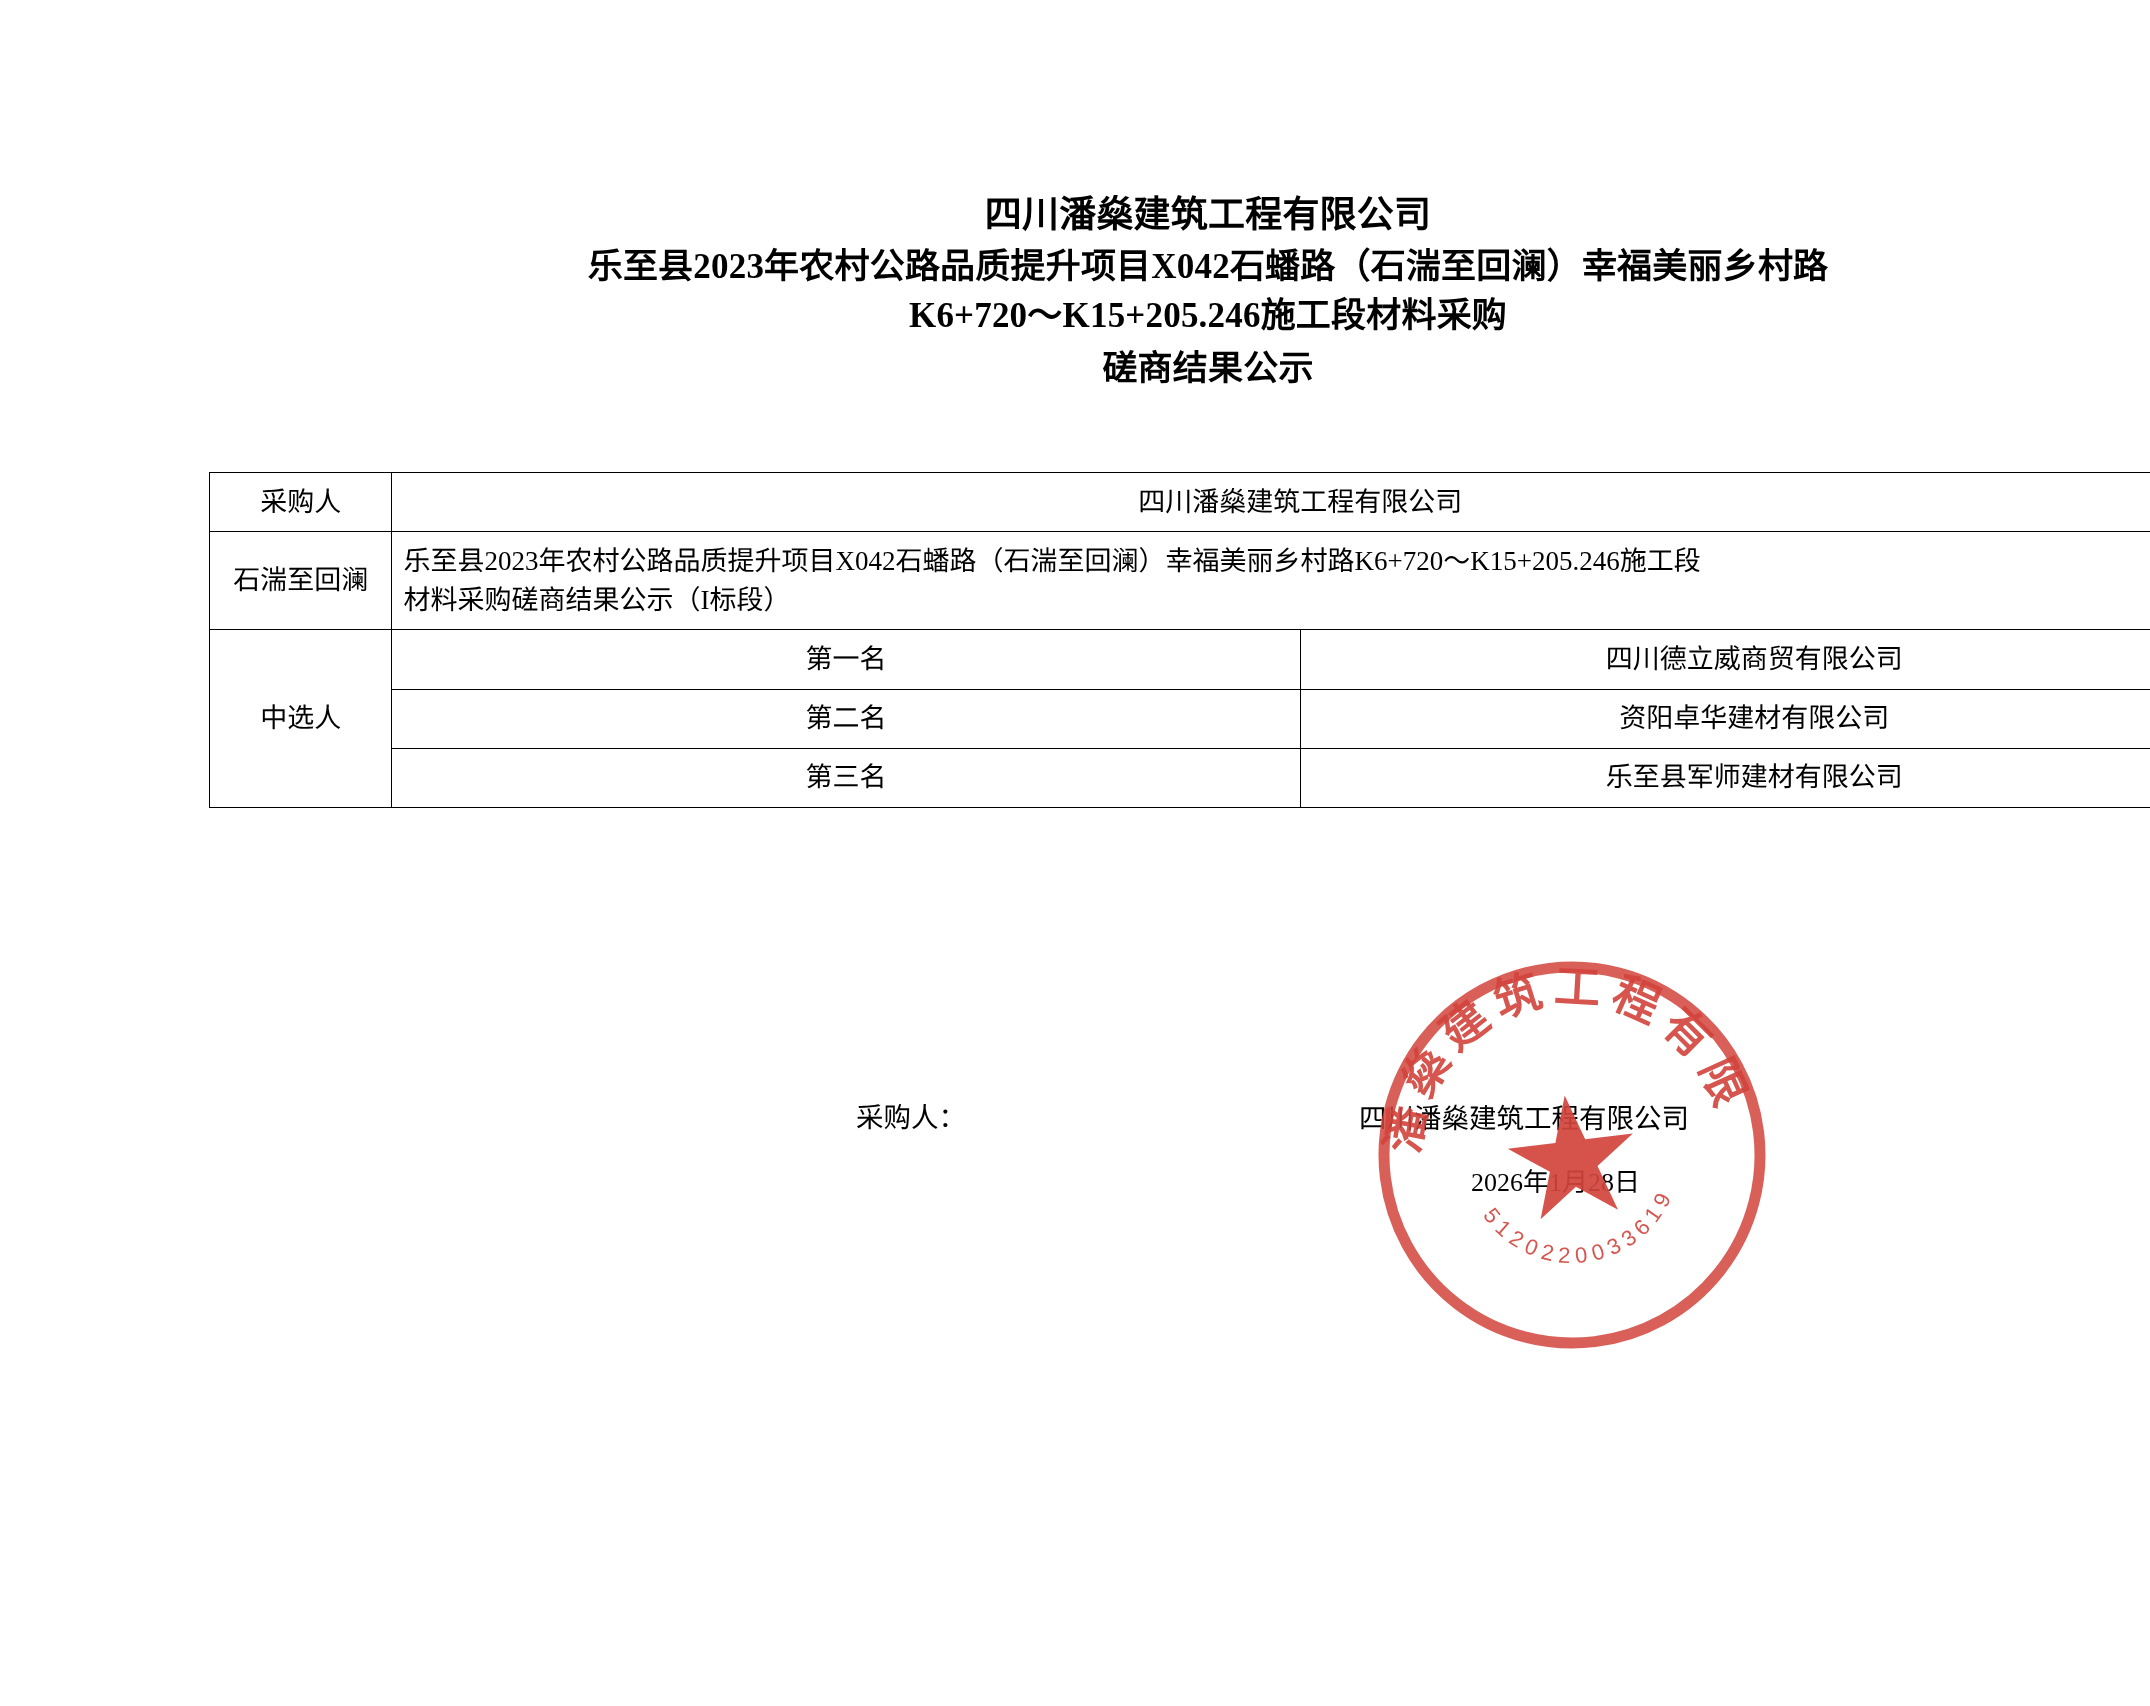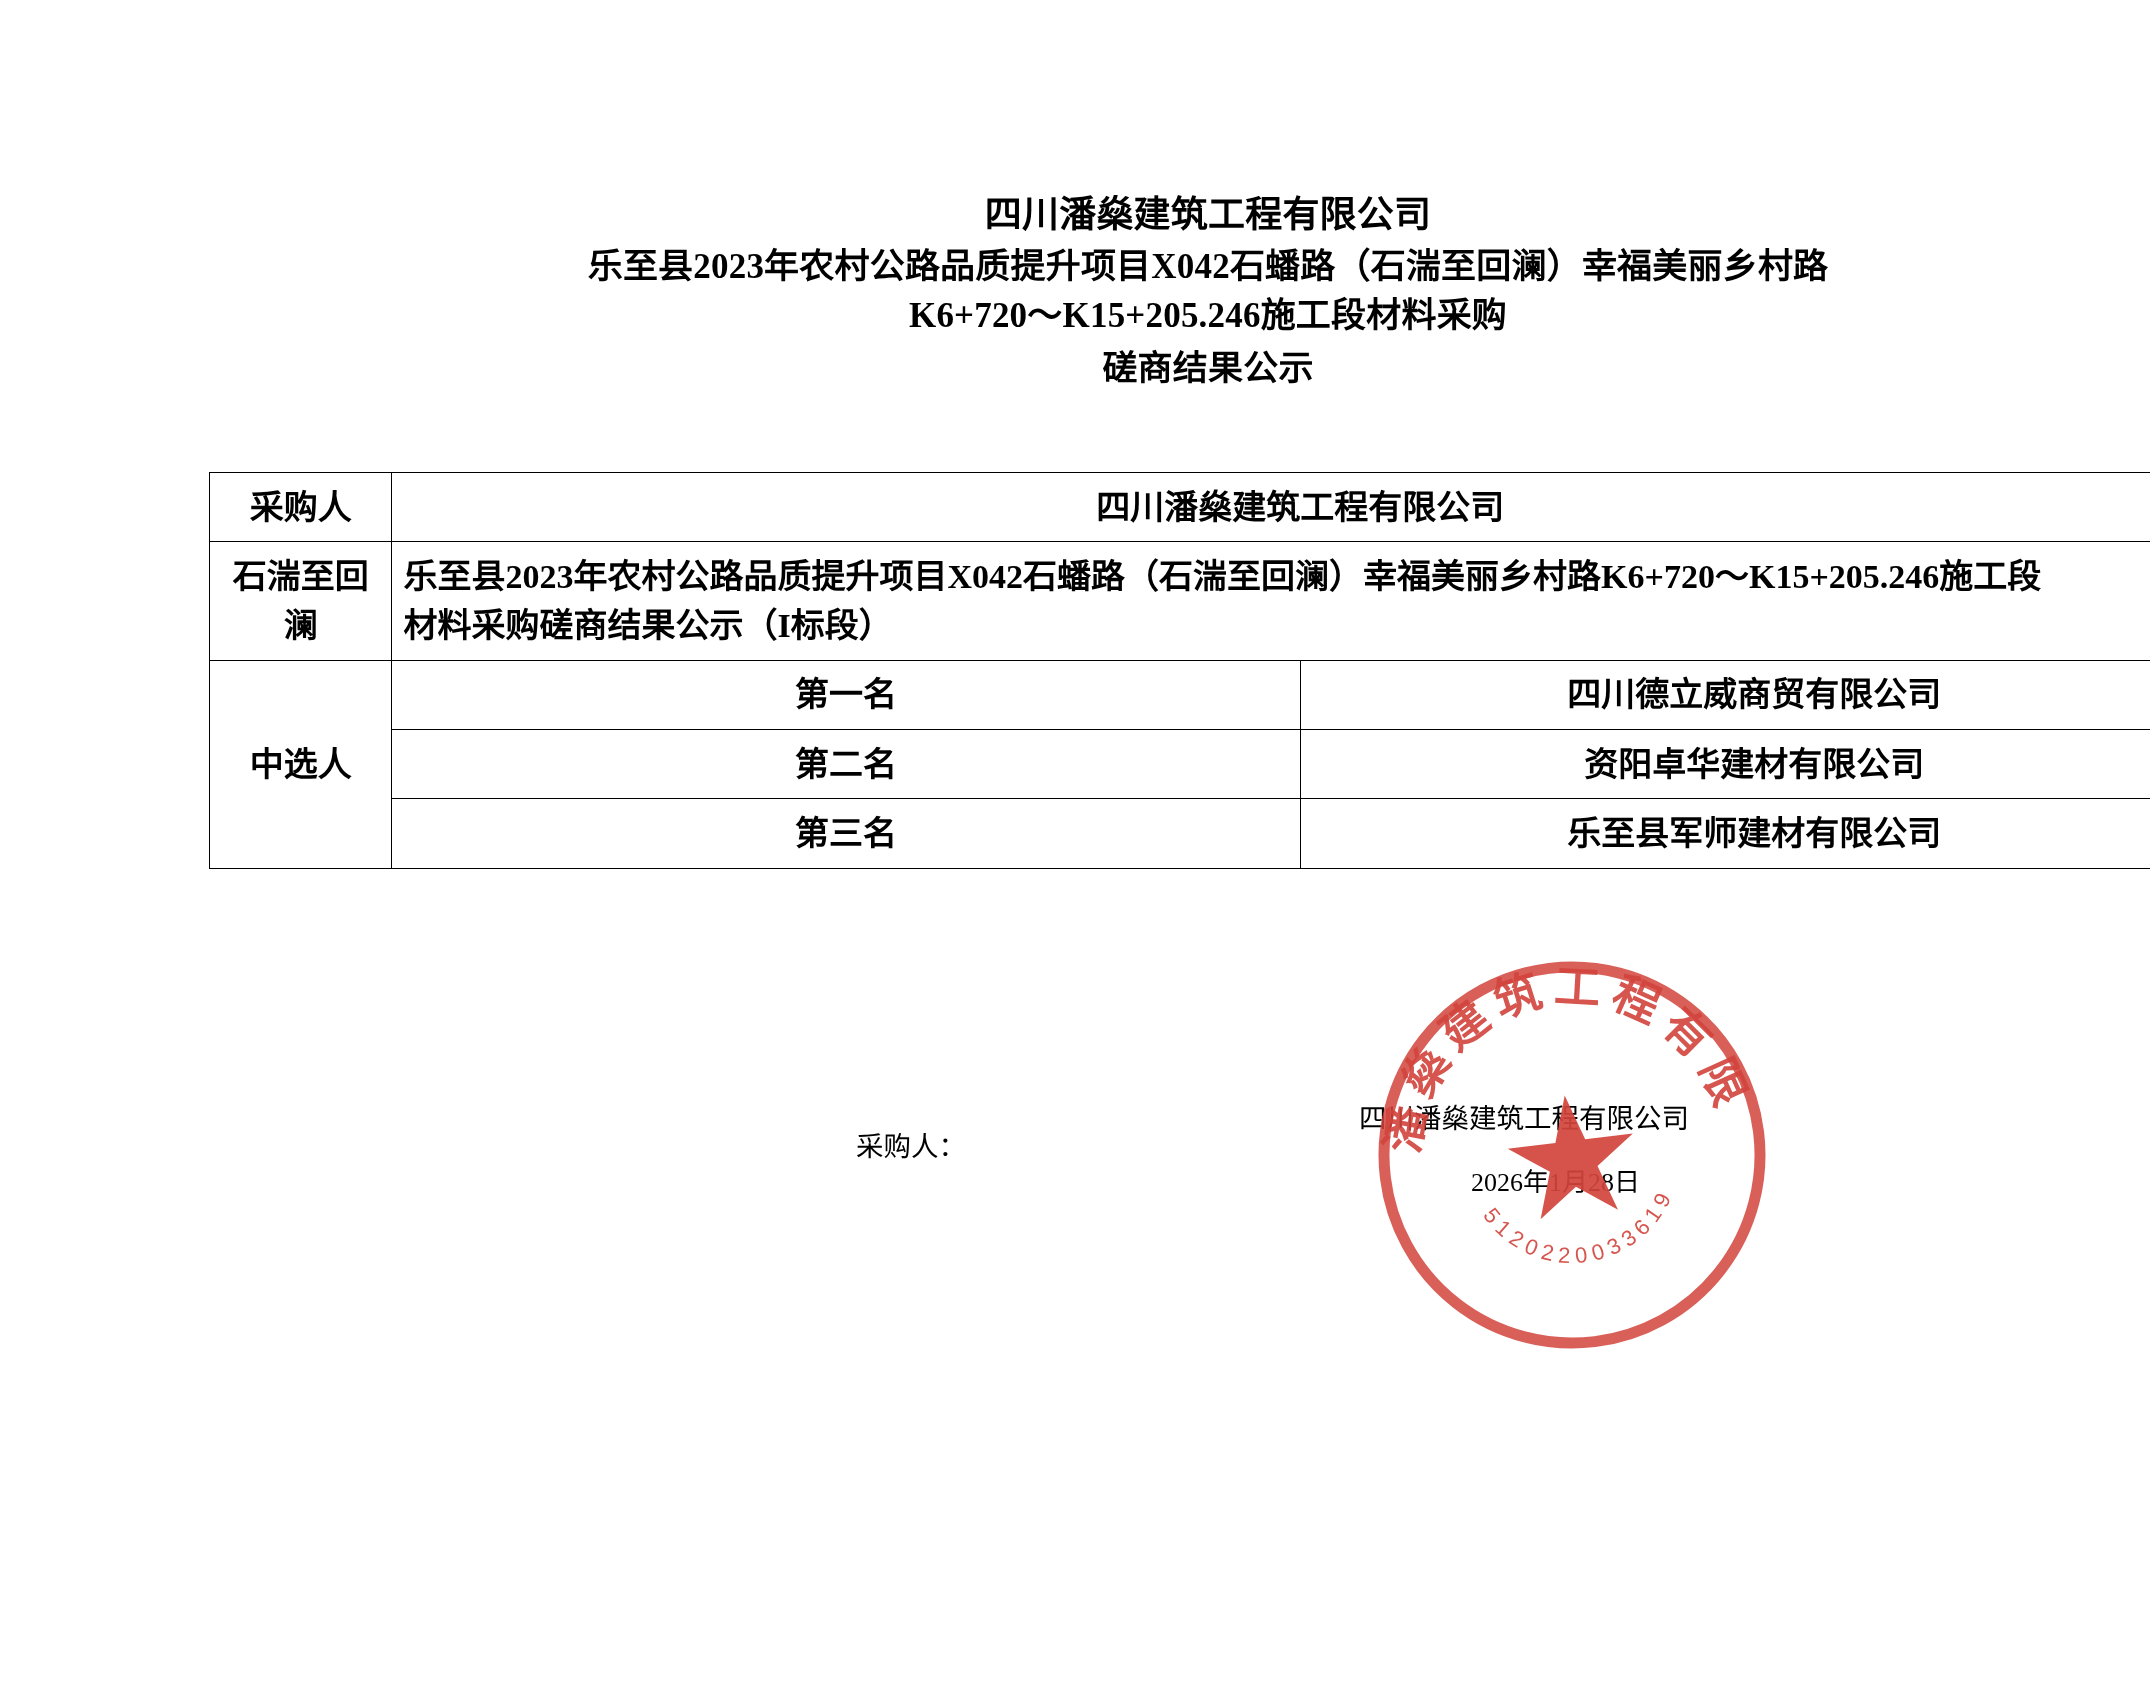--- a/index.html
+++ b/index.html
@@ -50,43 +50,42 @@
   .result-table {
     position: absolute;
     left: 209px;
     top: 472px;
     width: 2000px;
     border-collapse: collapse;
     table-layout: fixed;
   }
   .result-table td {
     border: 1.3px solid #000000;
-    font-size: 34px;
+    font-size: 27px;
     line-height: 1.45;
     padding: 9.5px 11.2px;
     vertical-align: middle;
     text-align: center;
-    font-weight: bold;
   }
   .col-label   { width: 159px; }
   .col-rank    { width: 155px; }
   .cell-project {
     text-align: left;
     padding-left: 21.5px;
     padding-right: 21.5px;
     line-height: 1.5;
   }
   .cell-project .pj-line { display: block; text-align: left; }
   .cell-project .pj-line.second { text-align: left; }
 
   
   .sign-label {
     position: absolute;
     left: 856px;
-    top: 1124px;
+    top: 1095px;
     font-size: 27.5px;
     white-space: nowrap;
   }
   .sign-company {
     position: absolute;
     left: 1359px;
     top: 1096px;
     font-size: 27.5px;
     white-space: nowrap;
   }

